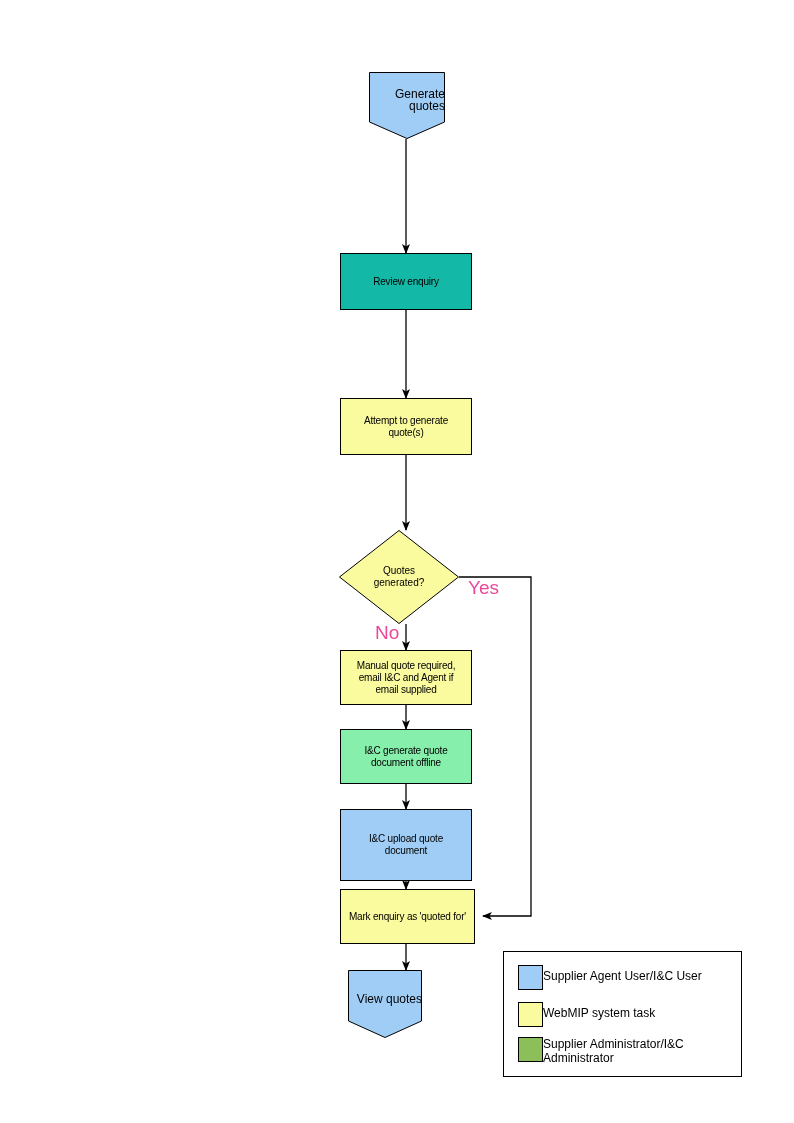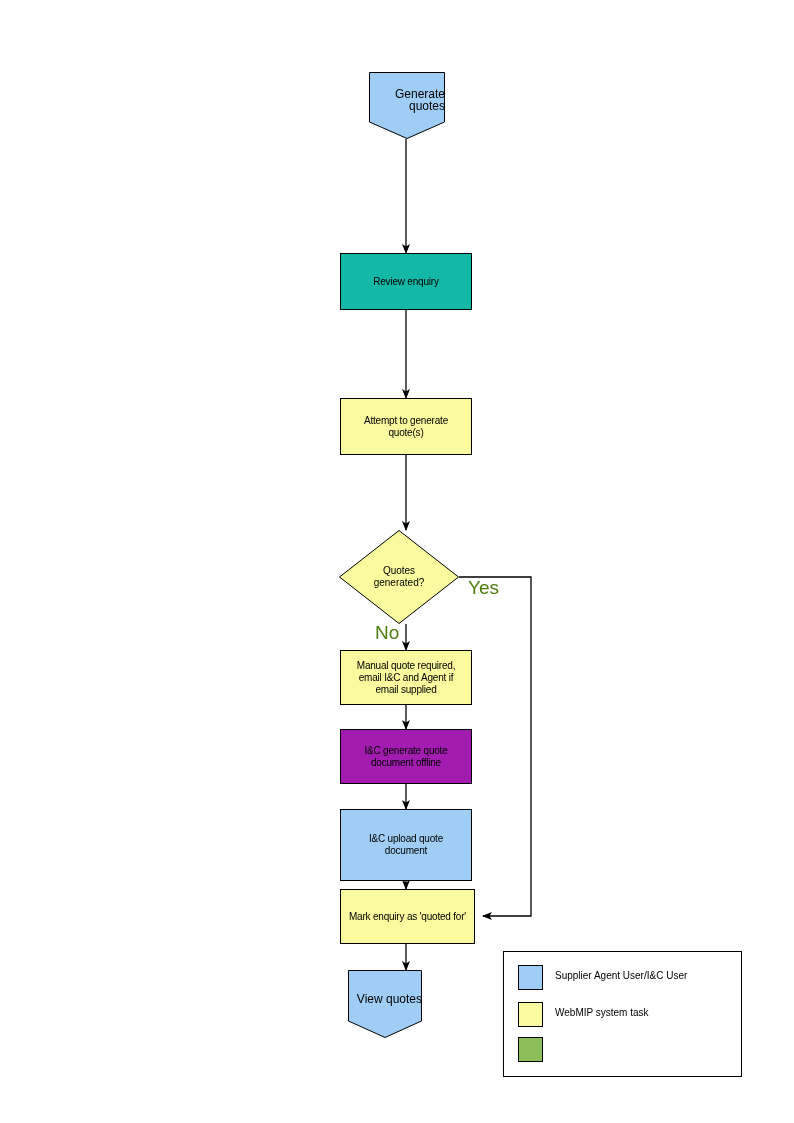--- a/index.html
+++ b/index.html
@@ -54,21 +54,21 @@
     text-align: center;
     font-size: 10px;
     line-height: 12px;
     color: #000;
   }
 
   .edge-label {
     position: absolute;
     font-size: 19px;
     line-height: 19px;
-    color: #4d7c0f;
+    color: #ec4899;
     font-family: "Liberation Sans", sans-serif;
   }
 
   
   #legend {
     position: absolute;
     box-sizing: border-box;
     border: 1px solid #000000;
     background: #ffffff;
   }
@@ -78,22 +78,21 @@
     align-items: flex-start;
   }
   .legend-swatch {
     width: 25px;
     height: 25px;
     border: 1px solid #000000;
     box-sizing: border-box;
     flex: 0 0 auto;
   }
   .legend-text {
-    margin-left: 12px;
-    font-size: 10px;
+    font-size: 12px;
     line-height: 14px;
     color: #000000;
     white-space: pre-line;
     padding-top: 4px;
   }
 </style>
 </head>
 <body>
 
 <svg id="canvas" viewBox="0 0 794 1123" xmlns="http://www.w3.org/2000/svg">
@@ -149,21 +148,21 @@
 
 <div class="edge-label" style="left:468px; top:578px;">Yes</div>
 <div class="edge-label" style="left:375px; top:623px;">No</div>
 
 <div class="node" style="left:340px; top:650px; width:132px; height:55px; background:#FAFA9F;">
   <span class="label" style="white-space:pre-line;">Manual quote required,
 email I&amp;C and Agent if
 email supplied</span>
 </div>
 
-<div class="node" style="left:340px; top:729px; width:132px; height:55px; background:#a21caf;">
+<div class="node" style="left:340px; top:729px; width:132px; height:55px; background:#86efac;">
   <span class="label" style="white-space:pre-line;">I&amp;C generate quote
 document offline</span>
 </div>
 
 <div class="node" style="left:340px; top:809px; width:132px; height:72px; background:#9FCDF5;">
   <span class="label" style="white-space:pre-line;">I&amp;C upload quote
 document</span>
 </div>
 
 <div class="node" style="left:340px; top:889px; width:135px; height:55px; background:#FAFA9F;">
@@ -184,14 +183,16 @@
     <span class="legend-text">Supplier Agent User/I&amp;C User</span>
   </div>
 
   <div class="legend-row" style="left:14px; top:50px;">
     <span class="legend-swatch" style="background:#FAFA9F;"></span>
     <span class="legend-text">WebMIP system task</span>
   </div>
 
   <div class="legend-row" style="left:14px; top:85px;">
     <span class="legend-swatch" style="background:#8CBF5A;"></span>
+    <span class="legend-text" style="padding-top:0;">Supplier Administrator/I&amp;C
+Administrator</span>
   </div>
 </div>
 
 </body></html>

